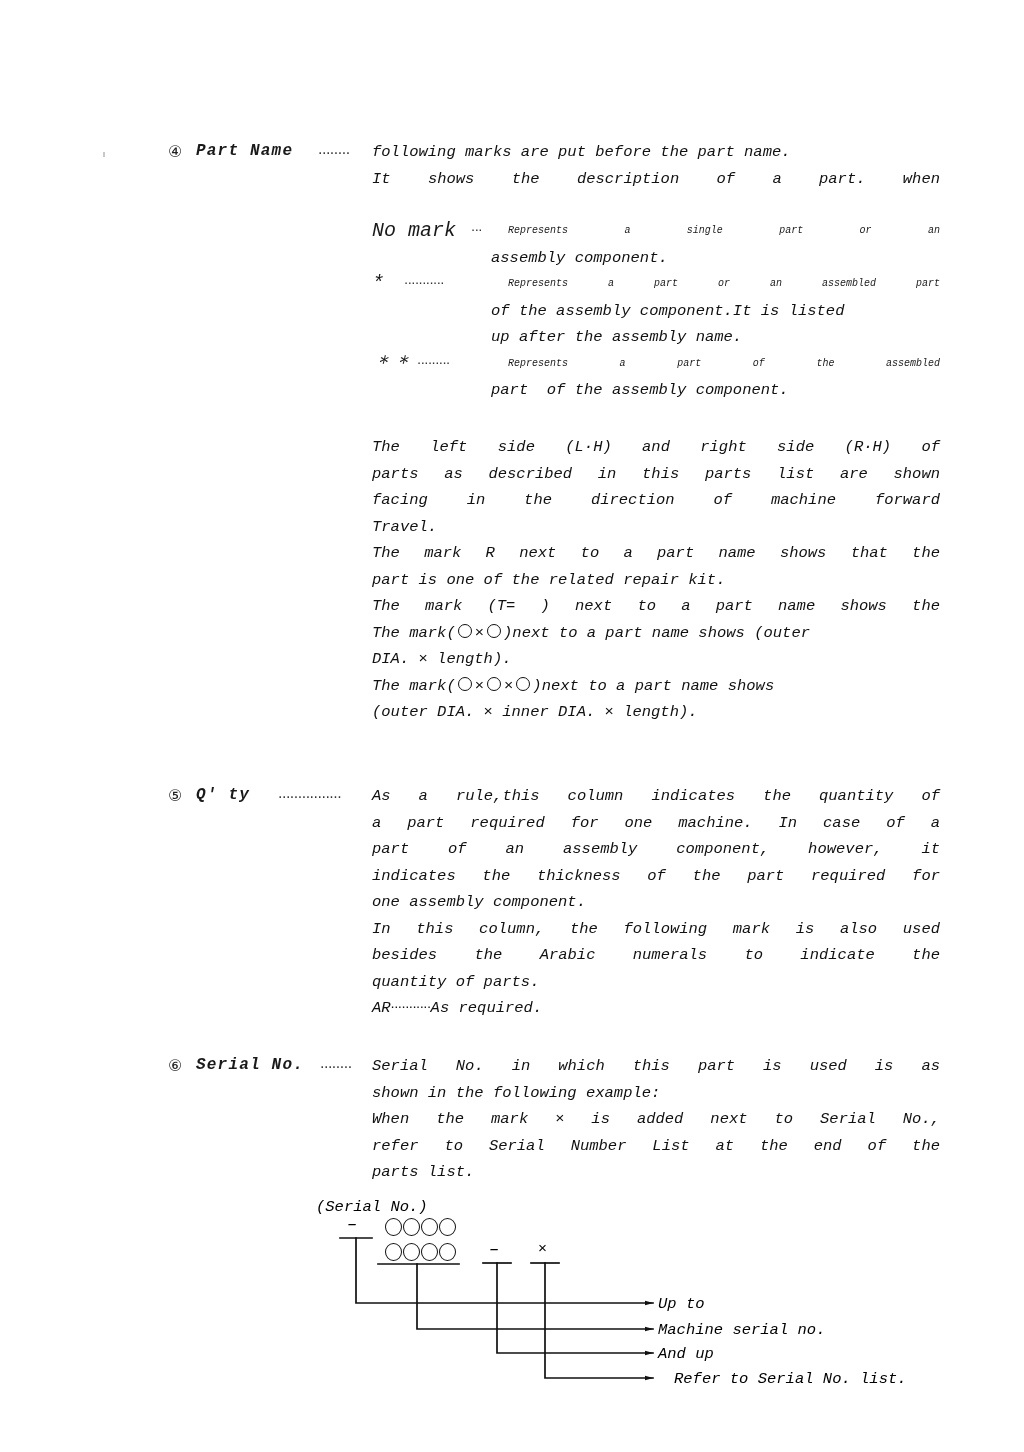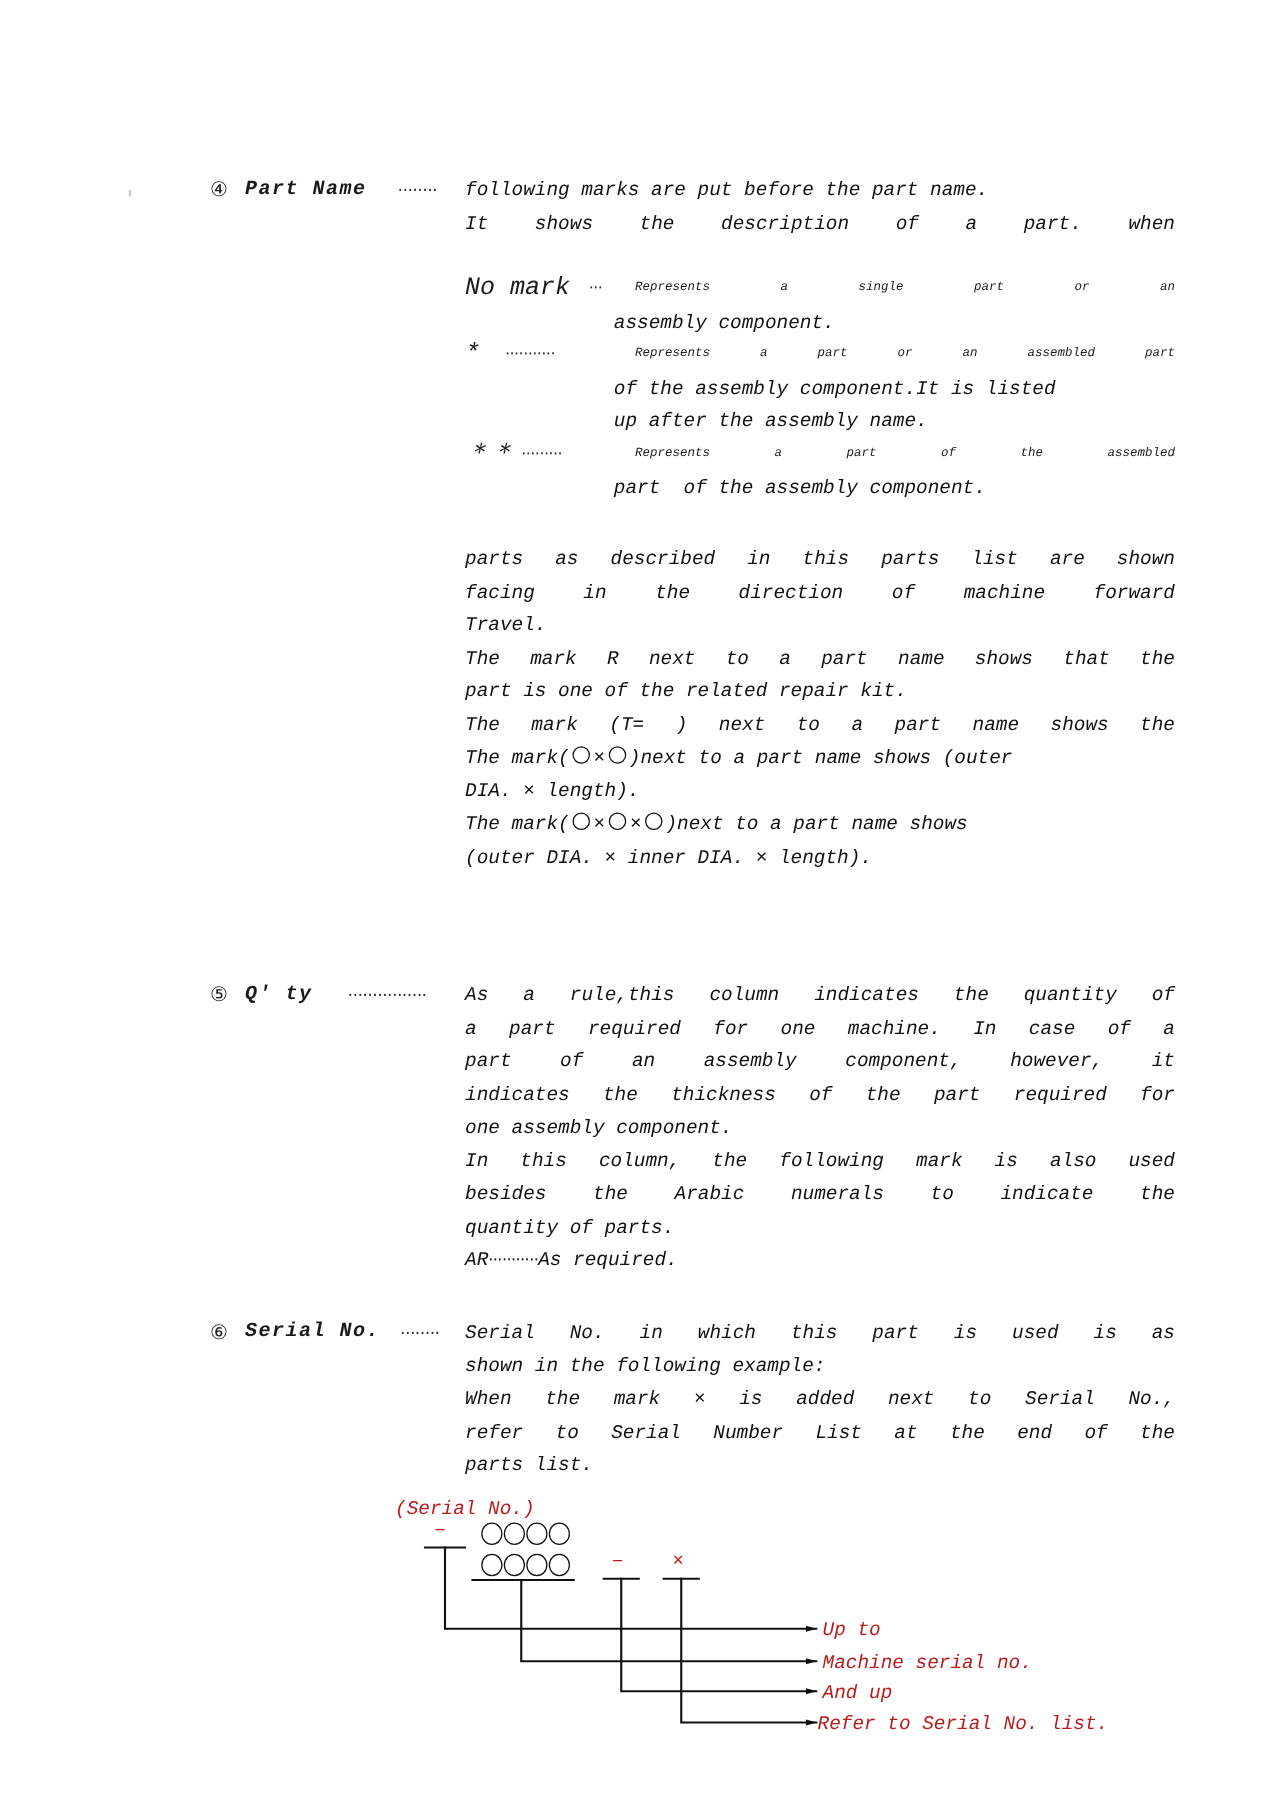--- a/index.html
+++ b/index.html
@@ -101,21 +101,21 @@
     left:0;top:0;width:1024px;height:1452px;
     pointer-events:none;
   }
   .dg-text{
     position:absolute;
     font-family:"Liberation Mono","DejaVu Sans Mono",monospace;
     font-style:italic;
     font-size:15.5px;
     line-height:20px;
     white-space:pre;
-    color:#b91c1c;
+    color:#000000;
   }
   .dg-circ{
     position:absolute;
     width:15px;height:16px;
     border:1.4px solid #111;
     border-radius:50%;
   }
   .speck{
     position:absolute;
     width:2px;height:5px;
@@ -159,20 +159,21 @@
 
       <div class="markrow">
         <span class="mk">＊＊</span>
         <span class="dots" style="left:45px;">·········</span>
         <span class="tx">Represents a part of the  assembled</span>
       </div>
       <span class="ln indent">part  of the assembly component.</span>
     </div>
 
     <div class="col" style="top:434px;">
+      <span class="ln just">The left side (L·H) and right side (R·H) of</span>
       <span class="ln just">parts as described in this parts list are shown</span>
       <span class="ln just">facing in the direction of machine forward</span>
       <span class="ln">Travel.</span>
       <span class="ln just">The mark R next to a part name shows that the</span>
       <span class="ln">part is one of the related repair kit.</span>
       <span class="ln just">The mark (T= ) next to a part name shows the</span>
 
       <span class="ln"><span>The mark(</span><span class="ocirc"></span><span class="xmark">×</span><span class="ocirc"></span><span>)next to a part name shows (outer</span></span>
       <span class="ln">DIA. × length).</span>
 
@@ -229,21 +230,21 @@
     <div class="dg-circ" style="left:403px;top:1243px;"></div>
     <div class="dg-circ" style="left:421px;top:1243px;"></div>
     <div class="dg-circ" style="left:439px;top:1243px;"></div>
 
     <div class="dg-text" style="left:489px;top:1240px;font-size:17px;">–</div>
     <div class="dg-text" style="left:538px;top:1240px;font-size:15px;font-style:normal;">×</div>
 
     <div class="dg-text" style="left:658px;top:1294px;">Up to</div>
     <div class="dg-text" style="left:658px;top:1320px;">Machine serial no.</div>
     <div class="dg-text" style="left:658px;top:1344px;">And up</div>
-    <div class="dg-text" style="left:654px;top:1369px;font-style:italic;">Refer to Serial No. list.</div>
+    <div class="dg-text" style="left:674px;top:1369px;font-style:italic;">Refer to Serial No. list.</div>
 
     <svg id="serial-diagram" viewBox="0 0 1024 1452" xmlns="http://www.w3.org/2000/svg">
       <defs>
         <marker id="arrowhead" markerWidth="9" markerHeight="7" refX="8.5" refY="3.5" orient="auto" markerUnits="userSpaceOnUse">
           <polygon points="0,1.1 9,3.5 0,5.9" fill="#111"></polygon>
         </marker>
       </defs>
       <g stroke="#111" stroke-width="1.7" fill="none" stroke-linecap="square">
 
         <line x1="340" y1="1238" x2="372" y2="1238"></line>

